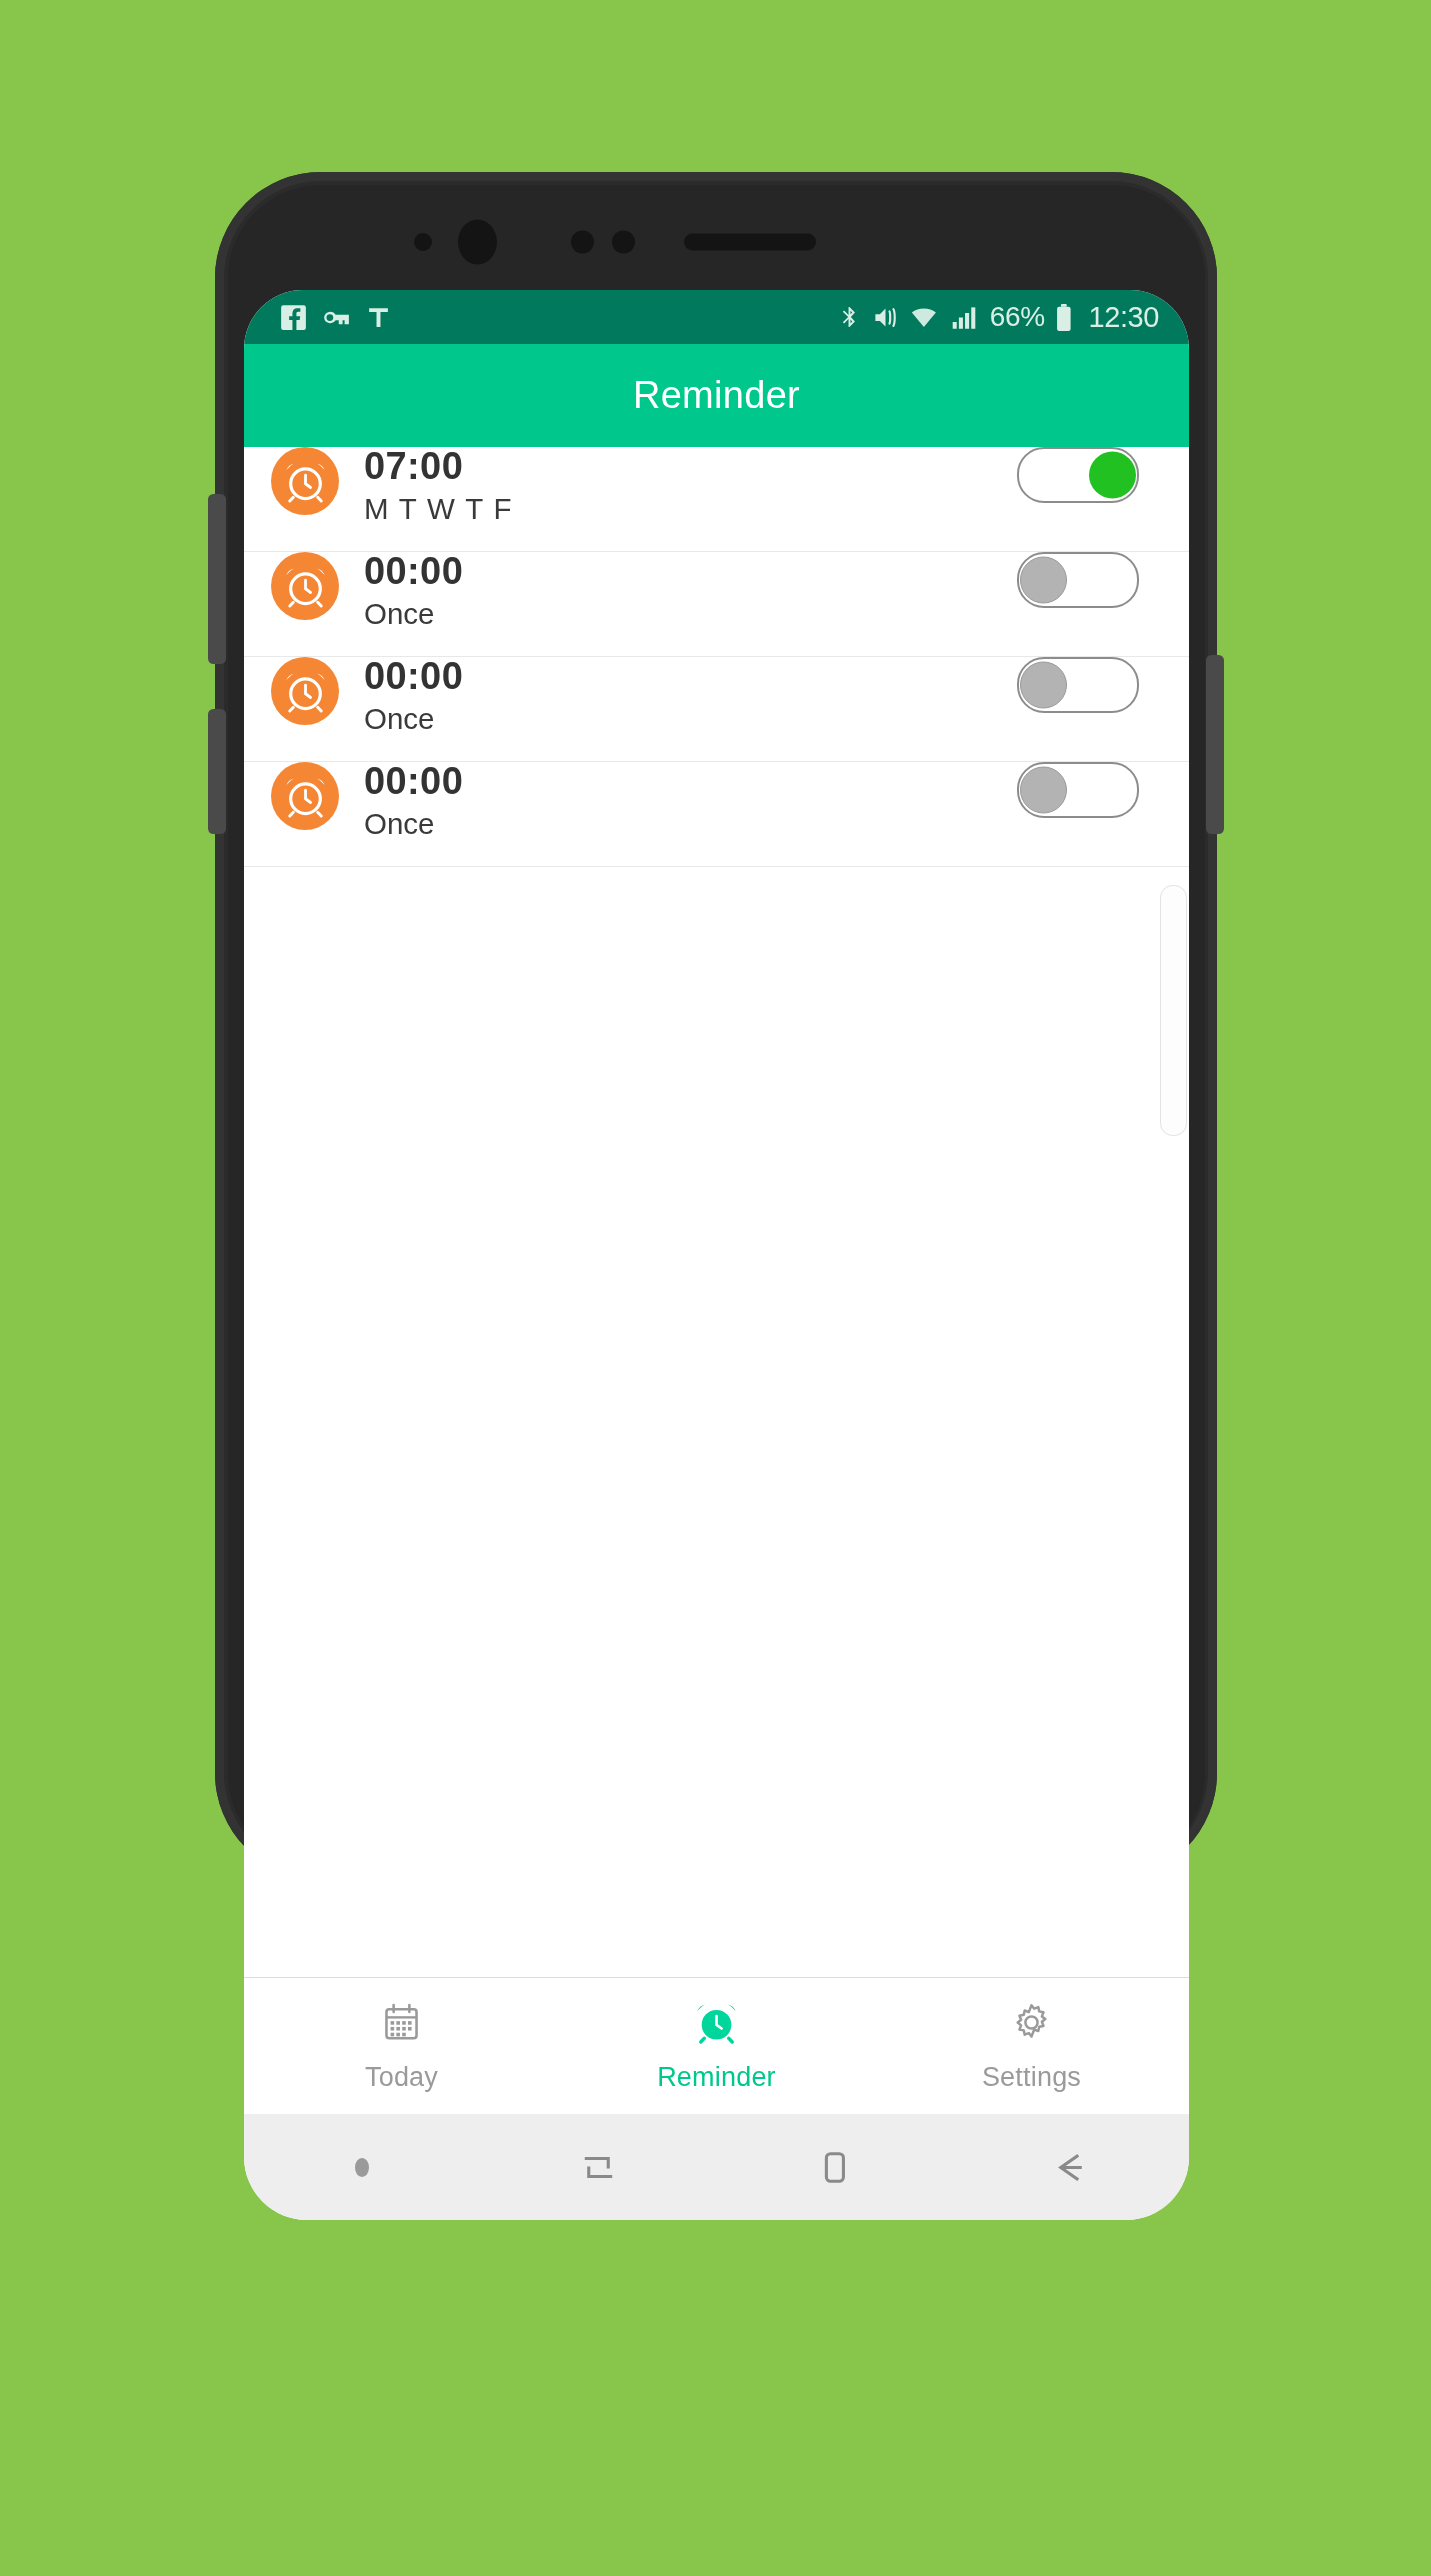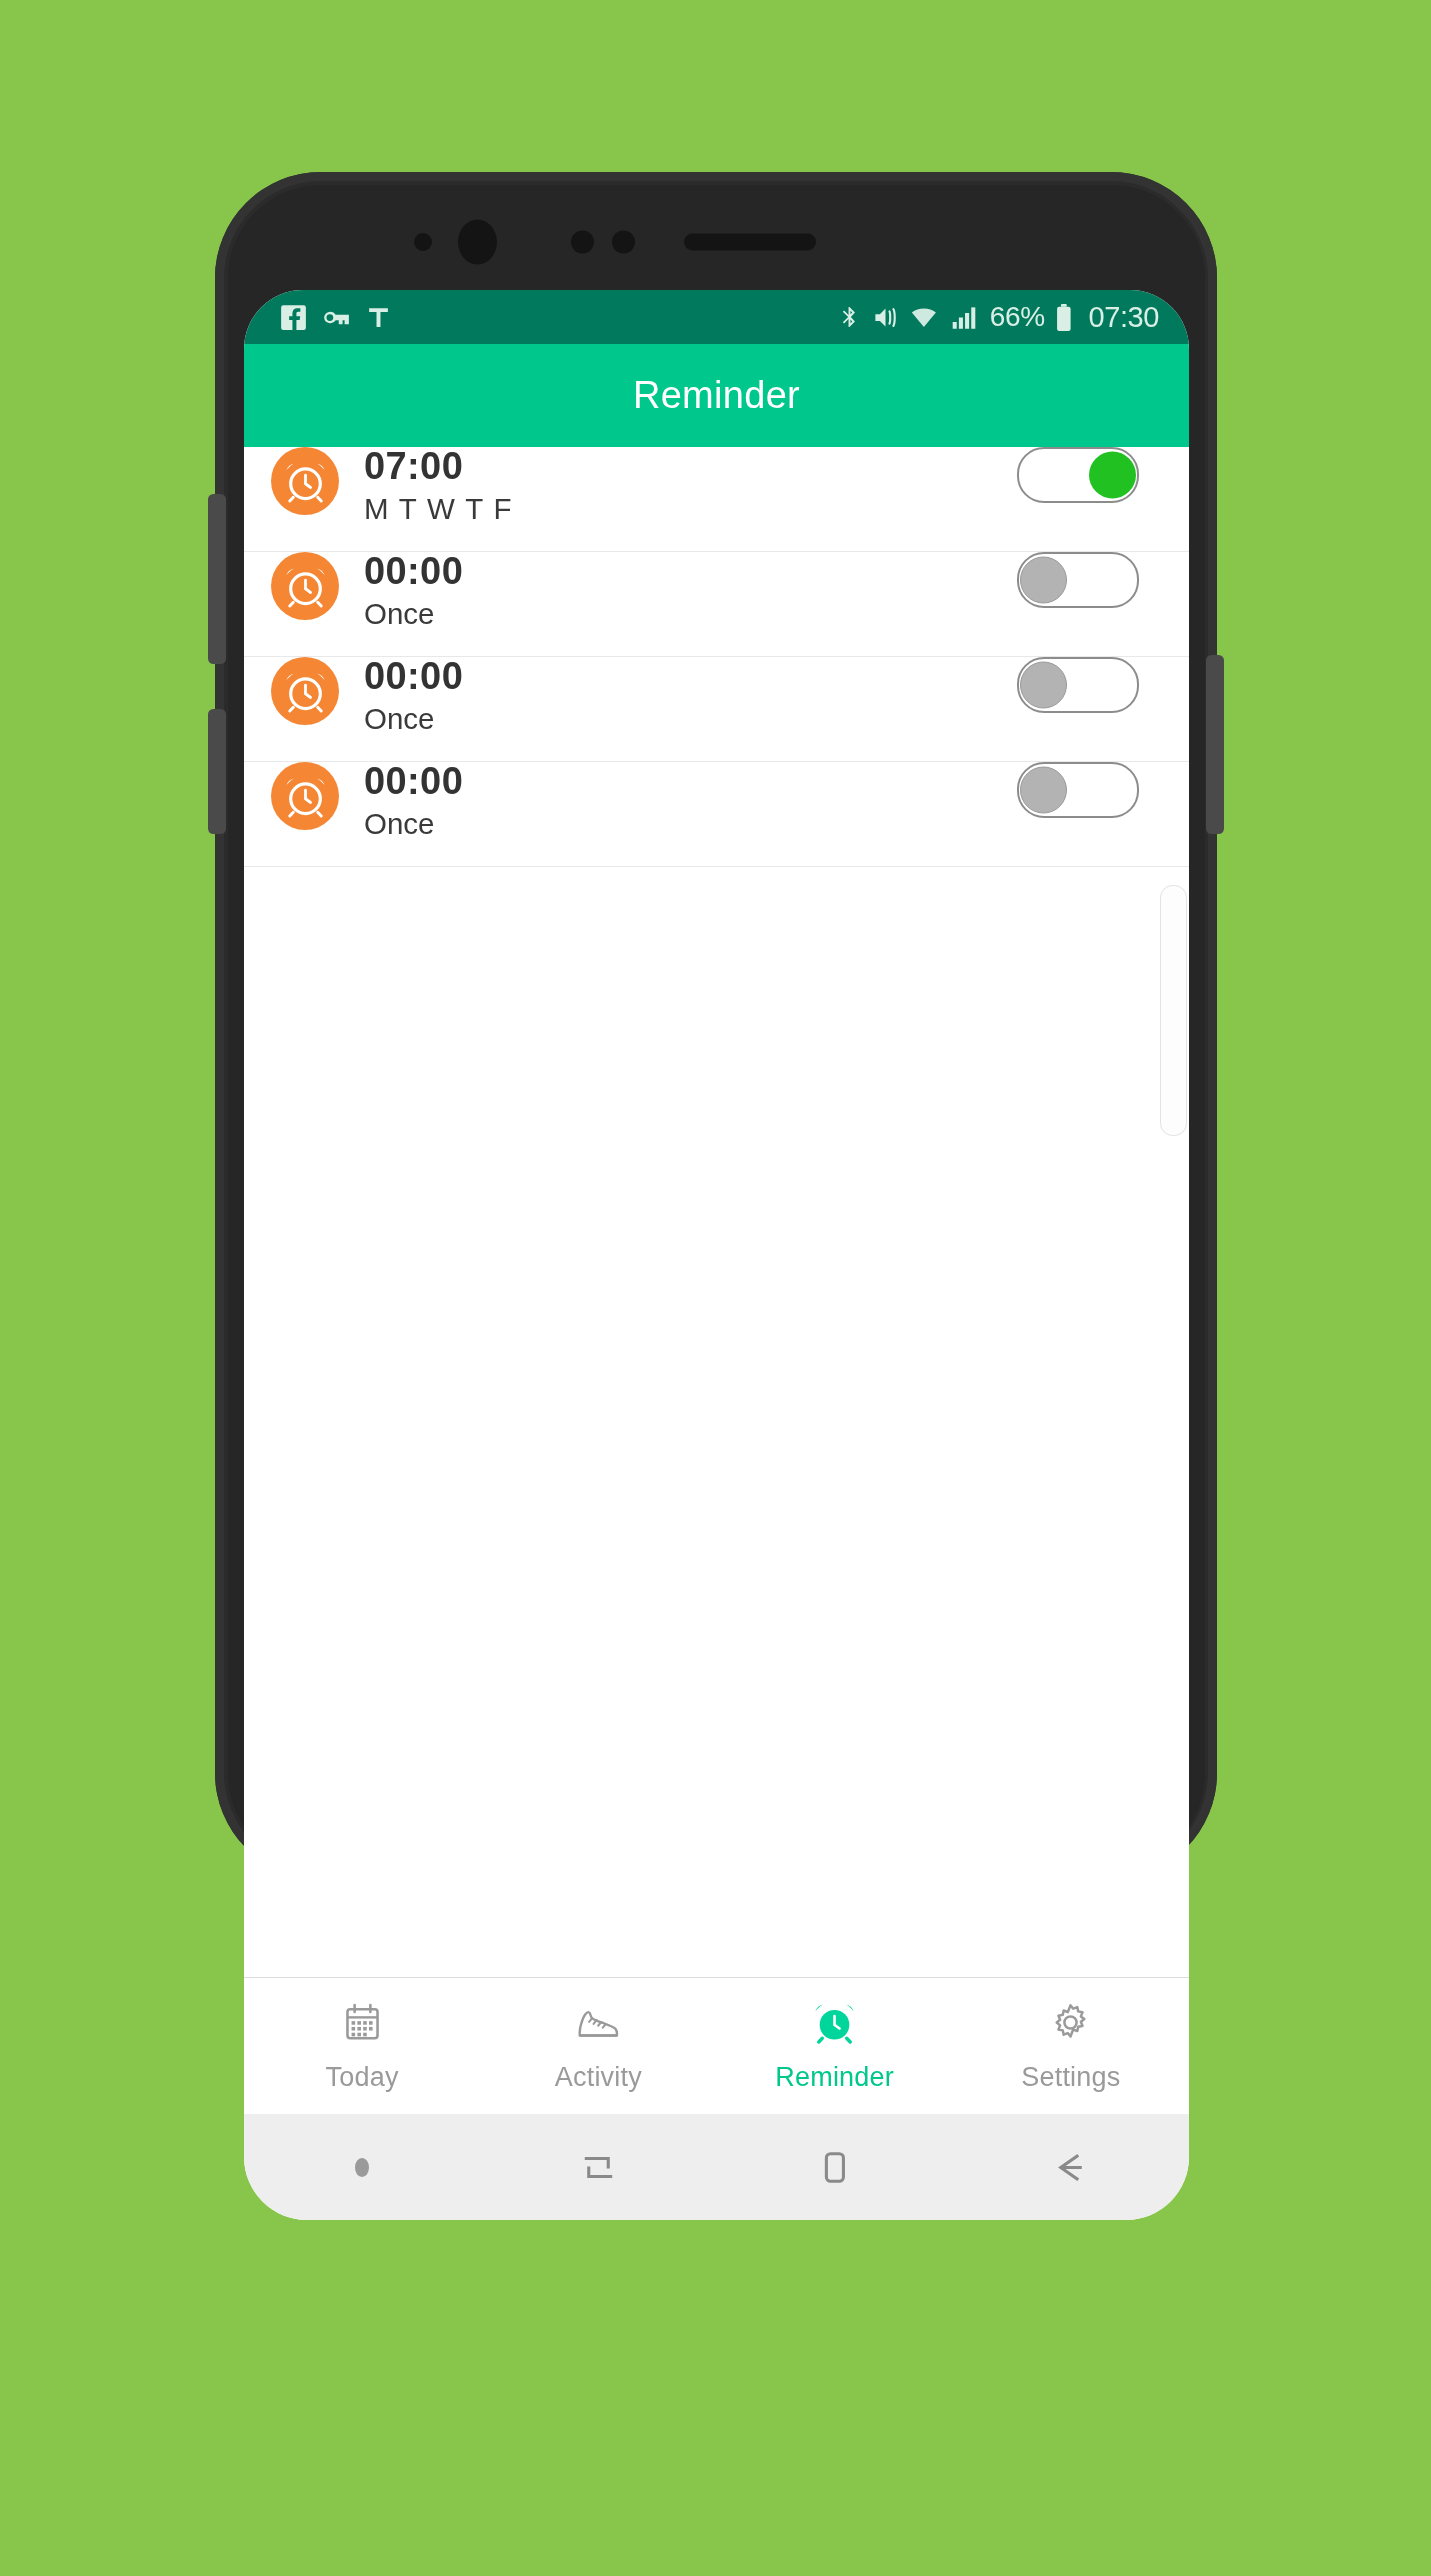--- a/index.html
+++ b/index.html
@@ -314,21 +314,21 @@
           <rect x="1.5" y="16" width="3.6" height="6" fill="#d9efe6"></rect>
           <rect x="7" y="12" width="3.6" height="10" fill="#d9efe6"></rect>
           <rect x="12.5" y="8" width="3.6" height="14" fill="#d9efe6"></rect>
           <rect x="18" y="3" width="3.6" height="19" fill="#d9efe6"></rect>
         </svg>
         <span id="battery-pct">66%</span>
         <svg class="sicon" width="19.7" height="29" viewBox="0 0 14 24">
           <rect x="4.6" y="0.8" width="4.8" height="2.4" rx="0.8" fill="#d9efe6"></rect>
           <rect x="1.4" y="3" width="11.2" height="20.2" rx="1.8" fill="#d9efe6"></rect>
         </svg>
-        <span id="status-clock">07:30</span>
+        <span id="status-clock">12:30</span>
       </div>
     </div>
 
     <div id="appbar">
       <span id="appbar-title">Reminder</span>
     </div>
 
     <div id="list">
 
       <div class="reminder-row">
@@ -426,30 +426,20 @@
                 <rect x="15.8" y="14.6" width="2.1" height="2.1"></rect>
               <rect x="5.6" y="18" width="2.1" height="2.1"></rect>
                 <rect x="9" y="18" width="2.1" height="2.1"></rect>
               <rect x="12.4" y="18" width="2.1" height="2.1"></rect>
             </g>
           </svg>
         </div>
         <span class="tab-label">Today</span>
       </div>
 
-      <div class="tab">
-        <div class="tab-icon">
-          <svg width="45" height="41" viewBox="0 0 26 24">
-            <path d="M2 17.8c0-1.4.3-3.3.9-5.2.5-1.6 1.5-4.2 2.4-5.4.5-.7 1.2-1.3 1.8-1.3.5 0 .8.4 1 1 .3 1 .4 2 1.3 2.7 1.6 1.3 4.4 2.1 7.1 3 2.9 1 5.5 1.9 6.5 3.2.6.8.8 1.7.8 2.6v1.2H2z" fill="none" stroke="#9a9a9a" stroke-width="1.4" stroke-linejoin="round"></path>
-            <path d="M2 19.6h21.8" stroke="#9a9a9a" stroke-width="1.4"></path>
-            <path d="M9.3 9.4 7.5 11.6M11.9 10.6l-1.8 2.2M14.6 11.7l-1.8 2.2M17.3 12.9l-1.8 2.1" stroke="#9a9a9a" stroke-width="1.2" stroke-linecap="round"></path>
-          </svg>
-        </div>
-        <span class="tab-label">Activity</span>
-      </div>
 
       <div class="tab active">
         <div class="tab-icon">
           <svg width="45" height="45" viewBox="0 0 24 24">
             <path d="M4.2 3.4 1.8 5.9a6 6 0 0 1 4-3.5zM19.8 3.4l2.4 2.5a6 6 0 0 0-4-3.5z" fill="#00d69b"></path>
             <circle cx="12" cy="13.2" r="7.9" fill="#00d69b"></circle>
             <path d="M12 8.6v4.6l2.7 2" stroke="#ffffff" stroke-width="1.4" fill="none" stroke-linecap="round"></path>
             <path d="M5.5 20.4 3.6 22.4M18.5 20.4l1.9 2" stroke="#00d69b" stroke-width="1.8" stroke-linecap="round"></path>
           </svg>
         </div>

